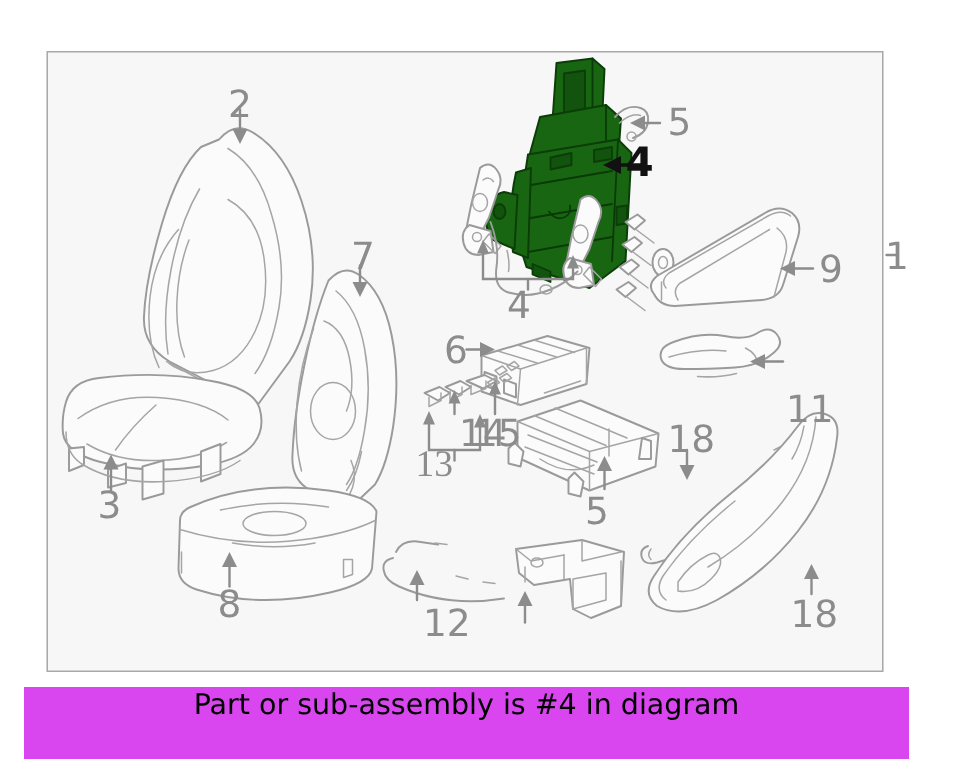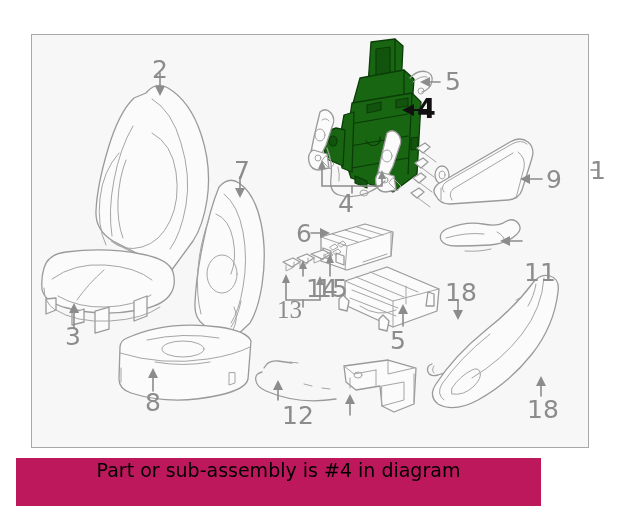--- a/index.html
+++ b/index.html
@@ -51,23 +51,23 @@
   }
   .callout.dark {
     color: #111111;
     font-weight: 700;
   }
   
   #notice-banner {
     position: absolute;
     left: 16px;
     top: 458px;
-    width: 525px;
+    width: 590px;
     height: 48px;
-    background: #be185d;
+    background: #d946ef;
     color: #000000;
     text-align: center;
     box-sizing: border-box;
     padding-top: 1px;
   }
   #notice-banner .line {
     display: block;
     font-family: "DejaVu Sans", sans-serif;
     font-size: 19px;
     line-height: 23px;

